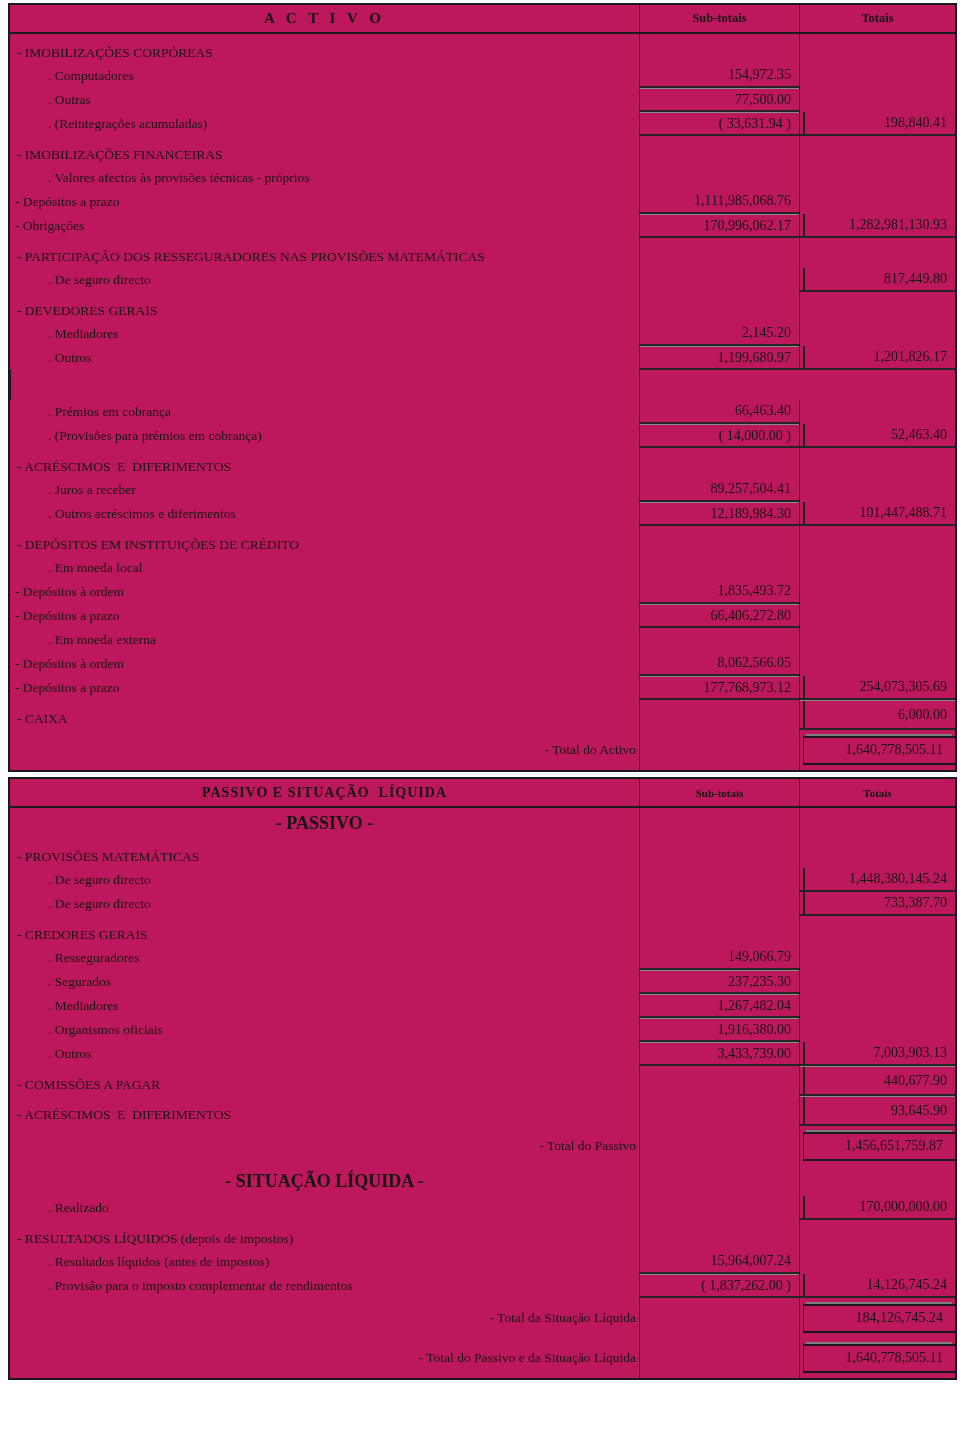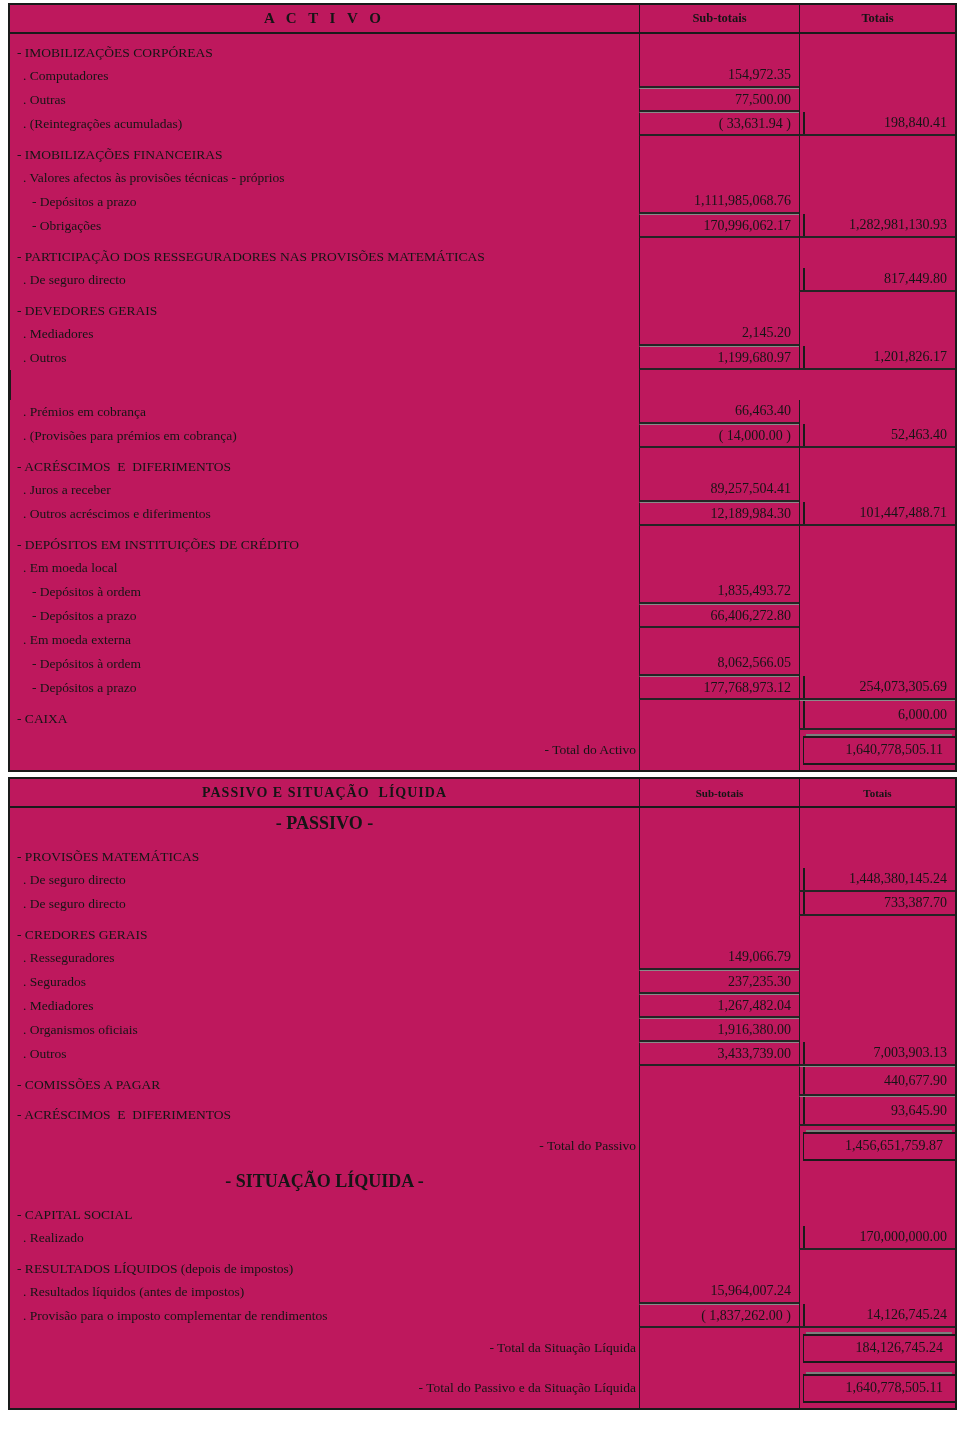--- a/index.html
+++ b/index.html
@@ -22,22 +22,22 @@
 
   
   .row{display:grid;grid-template-columns:629px 160px 156px;text-align:right;}
   .row.section{height:30px;}
   .row.item,.row.item2{height:24px;}
   .row.title{height:30px;}
   .row.total{height:40px;}
 
   .c-label{display:flex;align-items:center;white-space:pre;font-size:13.5px;overflow:hidden;}
   .row.section .c-label{align-items:flex-end;padding-bottom:3px;padding-left:7px;}
-  .row.item  .c-label{padding-left:13px;}
-  .row.item2 .c-label{padding-left:22px;}
+  .row.item  .c-label{padding-left:13px;margin-left:25px;}
+  .row.item2 .c-label{padding-left:5px;}
   .row.title .c-label{justify-content:center;font-weight:bold;font-size:18px;align-items:flex-end;padding-bottom:4px;}
   .row.total .c-label{justify-content:flex-end;padding-right:3px;}
 
   .c-sub,.c-tot{
     border-left:1.5px solid #1a1a1a;position:relative;
     display:flex;align-items:center;justify-content:flex-end;
     padding-right:8px;font-size:14px;box-sizing:border-box;
   }
   .c-sub.filled,.c-tot.filled{border-bottom:2px solid #242424;}
   .c-sub.stacked,.c-tot.stacked{border-top:1.5px solid #8a8a8a;}
@@ -283,25 +283,20 @@
           <div class="c-sub"></div>
           <div class="c-tot">
             <div class="tbox">1,456,651,759.87</div>
           </div>
         </div>
         <div class="row title">
           <div class="c-label">- SITUAÇÃO LÍQUIDA -</div>
           <div class="c-sub"></div>
           <div class="c-tot"></div>
         </div>
-        <div class="row section">
-          <div class="c-label">- CAPITAL SOCIAL</div>
-          <div class="c-sub"></div>
-          <div class="c-tot"></div>
-        </div>
         <div class="row item">
           <div class="c-label">. Realizado</div>
           <div class="c-sub"></div>
           <div class="c-tot filled">170,000,000.00</div>
         </div>
         <div class="row section">
           <div class="c-label">- RESULTADOS LÍQUIDOS (depois de impostos)</div>
           <div class="c-sub"></div>
           <div class="c-tot"></div>
         </div>

